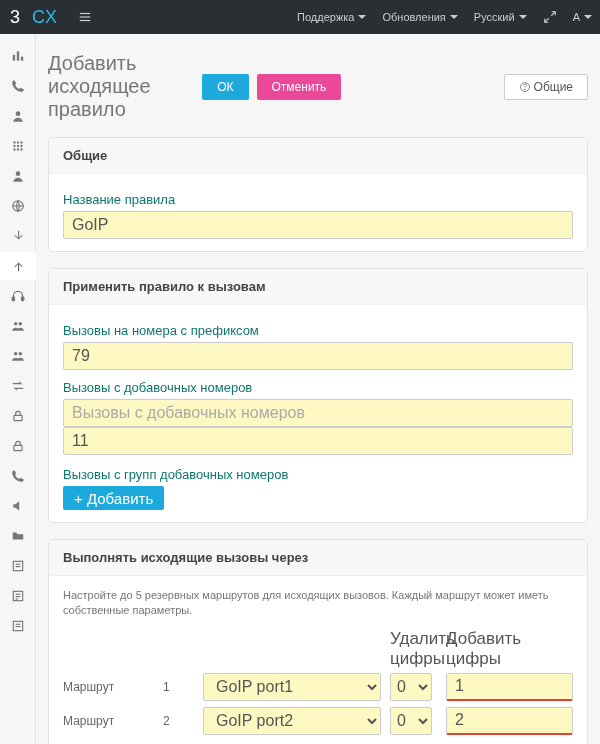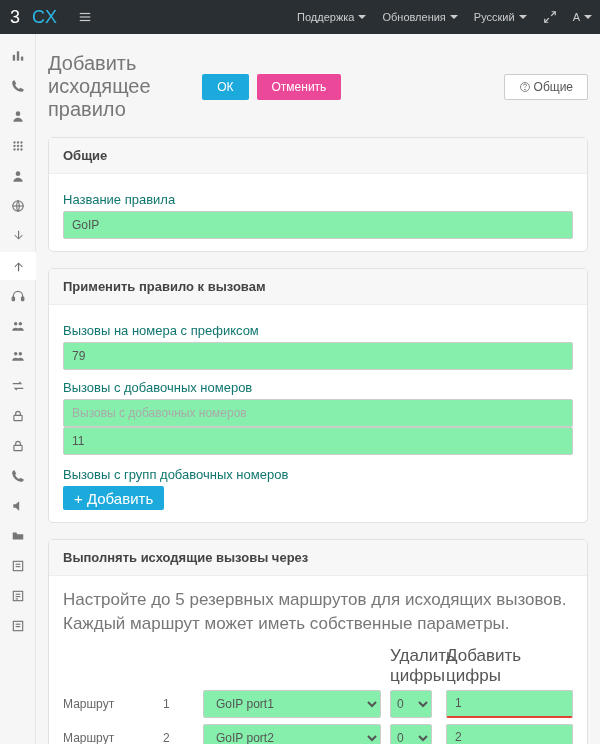--- a/index.html
+++ b/index.html
@@ -21,23 +21,23 @@
   .page-title { font-size: 20px; font-weight: 300; color: #777; flex:1; }
   .btn { display:inline-flex; align-items:center; justify-content:center; height:26px; padding:0 14px; font-size:12px; border-radius:2px; cursor:pointer; border:1px solid transparent; }
   .btn-primary { background:#1caadc; color:#fff; }
   .btn-dark { background:#ec4899; color:#fff; }
   .btn-default { background:#fff; border:1px solid #ccc; color:#555; }
   .btn-add { background:#1caadc; color:#fff; font-size:15px; height:24px; padding:0 10px; }
   .panel { background:#fff; border:1px solid #e1e1e1; border-radius:5px; margin-bottom:16px; }
   .panel-heading { padding:10px 14px; border-bottom:1px solid #eee; font-size:13px; font-weight:600; color:#444; background:#f7f7f7; border-radius:3px 3px 0 0;}
   .panel-body { padding: 12px 14px; font-size:12px; color:#555; }
   .form-label { font-size:13px; color:#0f766e; margin: 6px 0 4px 0; display:block; }
-  .form-control { width:100%; height:28px; border:1px solid #ccc; border-radius:2px; padding:0 8px; font-size:12px; color:#555; background:#86efac; }
+  .form-control { width:100%; height:28px; border:1px solid #ccc; border-radius:2px; padding:0 8px; font-size:16px; color:#555; background:#fef9c3; }
   .form-control::placeholder { color:#aaa; }
-  .help-text { font-size:17px; color:#777; margin-bottom:10px; line-height:1.4; }
+  .help-text { font-size:11px; color:#777; margin-bottom:10px; line-height:1.4; }
   .route-head { display:flex; font-size:17px; color:#555; margin: 6px 0 4px 0; }
   .col-idx { width:100px; }
   .col-num { width: 40px; text-align:left; }
   .col-sel { width: 185px; }
   .col-strip { width: 48px; text-align:left; padding-left:2px;}
   .col-add { flex:1; padding-left:10px; }
   .route-row { display:flex; align-items:center; margin-bottom:6px; }
   .route-row .col-idx { font-size:12px; color:#666; }
   .route-row .col-num { font-size:12px; color:#666; }
   .route-row select.form-control { width: 178px; }

